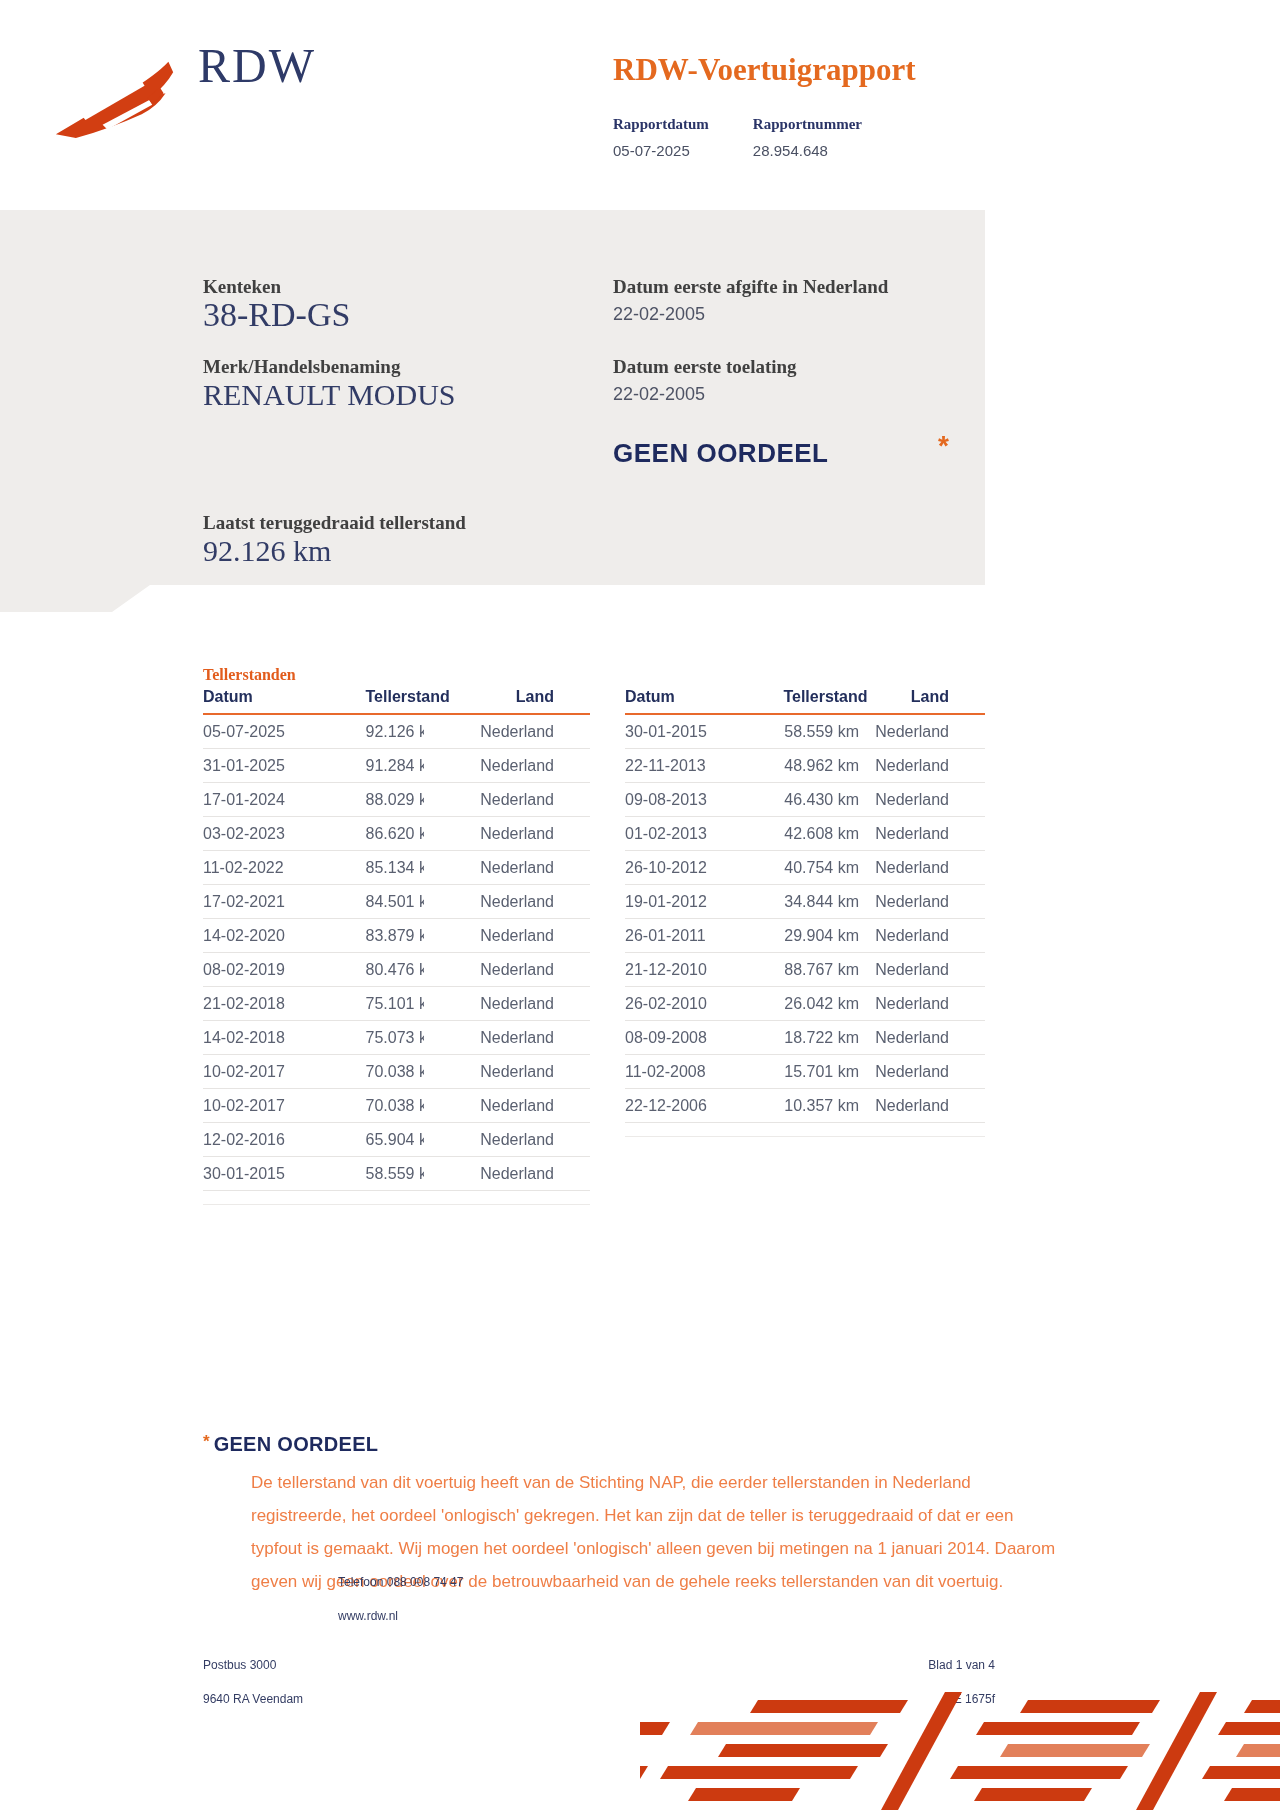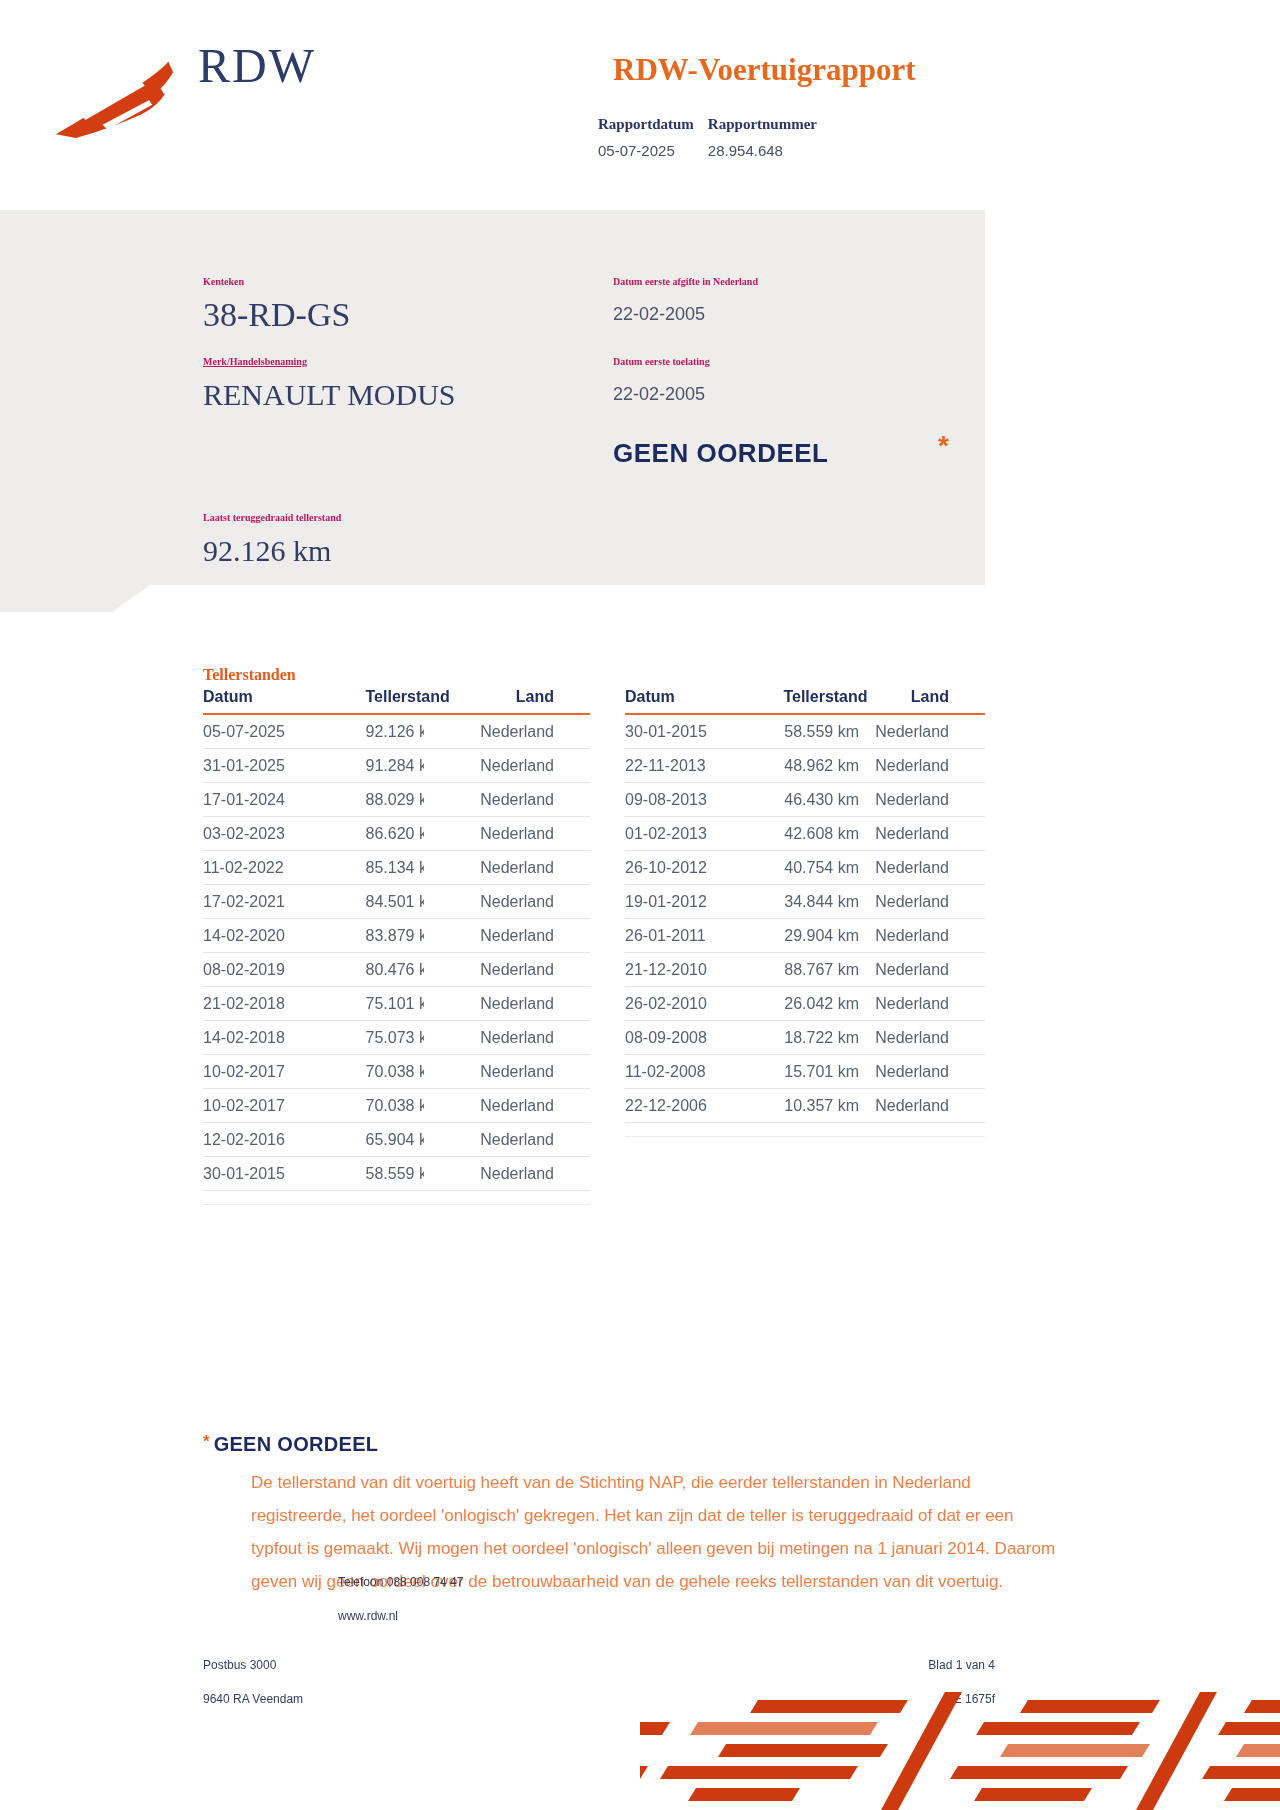--- a/index.html
+++ b/index.html
@@ -16,43 +16,43 @@
     position:absolute; left:198px; top:38px;
     font-family:"Liberation Serif", serif; font-size:48px; letter-spacing:2px;
     color:#2e3a68;
     text-align:right;
   }
   .doc-title {
     position:absolute; left:613px; top:52px;
     font-family:"Liberation Serif", serif; font-weight:bold; font-size:31px;
     color:#e4691f;
   }
-  .meta { position:absolute; left:598px; top:116px; display:flex; gap:14px; }
+  .meta { position:absolute; left:613px; top:116px; display:flex; gap:44px; }
   .meta .label {
     font-family:"Liberation Serif", serif; font-weight:bold; font-size:15px; color:#2a3467;
   }
   .meta .value { margin-top:9px; font-size:15px; color:#4a5063; }
 
   
   .panel {
     position:absolute; left:0; top:210px; width:985px; height:402px;
     background:#efedeb;
     clip-path:polygon(0 0, 100% 0, 100% 375px, 150px 375px, 112px 100%, 0 100%);
   }
   .panel .lab {
     position:absolute; font-family:"Liberation Serif", serif; font-weight:bold;
-    font-size:10px; color:#be185d;
+    font-size:19px; color:#404040;
   }
   .panel .big {
     position:absolute; font-family:"Liberation Serif", serif; color:#323c66;
   }
   .panel .mid { position:absolute; font-size:18px; color:#4e5365; }
   .lab-kenteken   { left:203px; top:66px; }
   .val-kenteken   { left:203px; top:86px;  font-size:34px; }
-  .lab-merk       { left:203px; top:146px;text-decoration:underline; }
+  .lab-merk       { left:203px; top:146px; }
   .val-merk       { left:203px; top:168px; font-size:30px; }
   .lab-teller     { left:203px; top:302px; }
   .val-teller     { left:203px; top:324px; font-size:30px; }
   .lab-afgifte    { left:613px; top:66px; }
   .val-afgifte    { left:613px; top:94px; }
   .lab-toelating  { left:613px; top:146px; }
   .val-toelating  { left:613px; top:174px; }
   .oordeel {
     position:absolute; left:613px; top:228px;
     font-size:26px; font-weight:bold; letter-spacing:0.5px; color:#1e2a5e;

